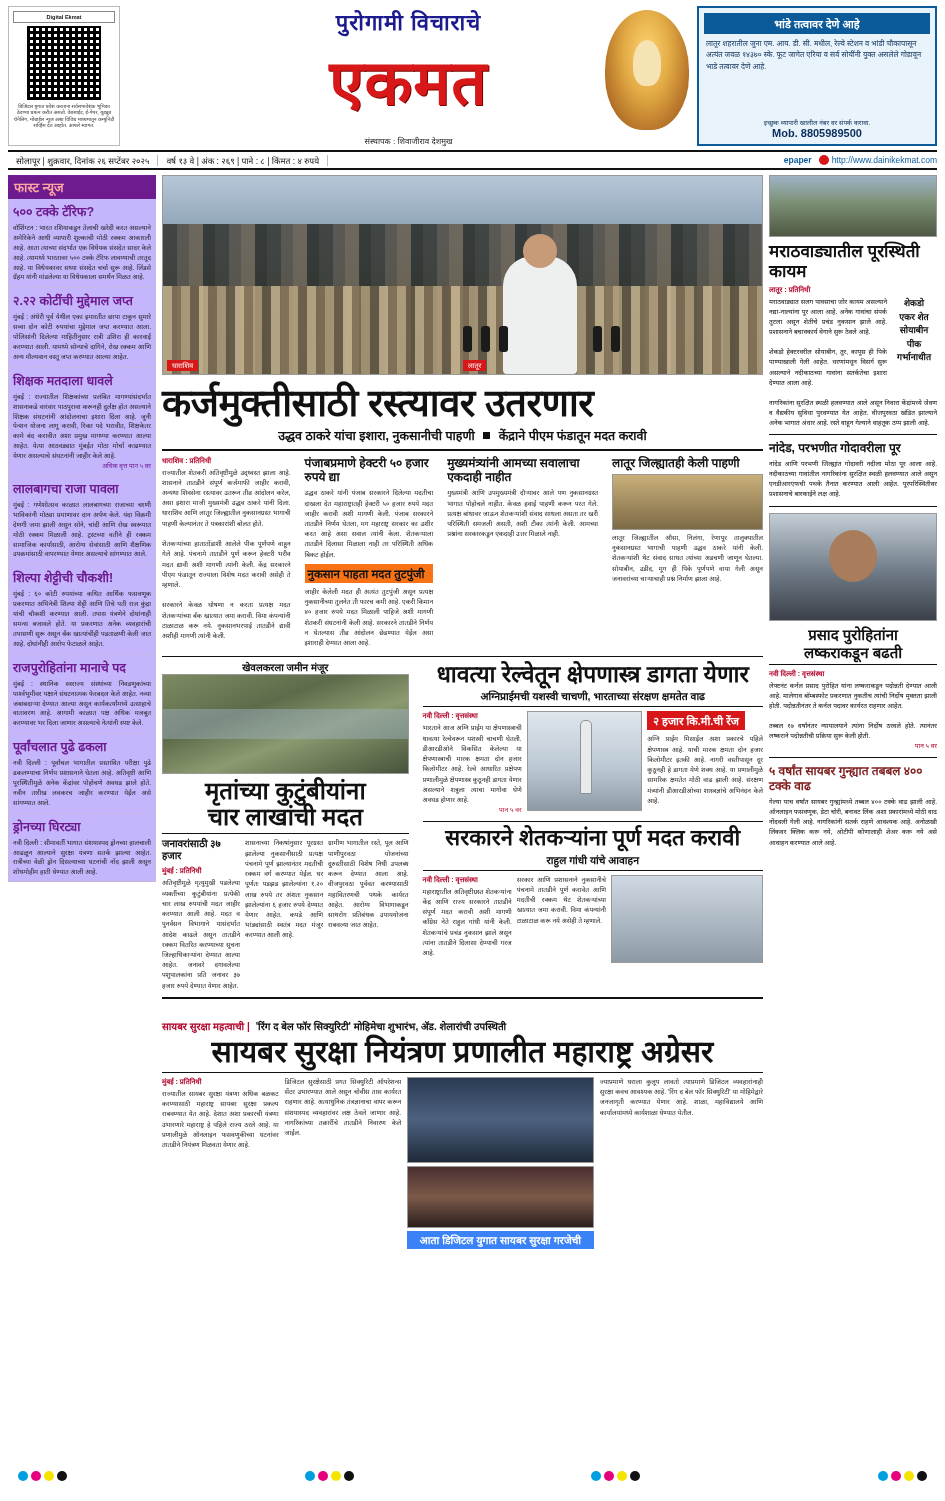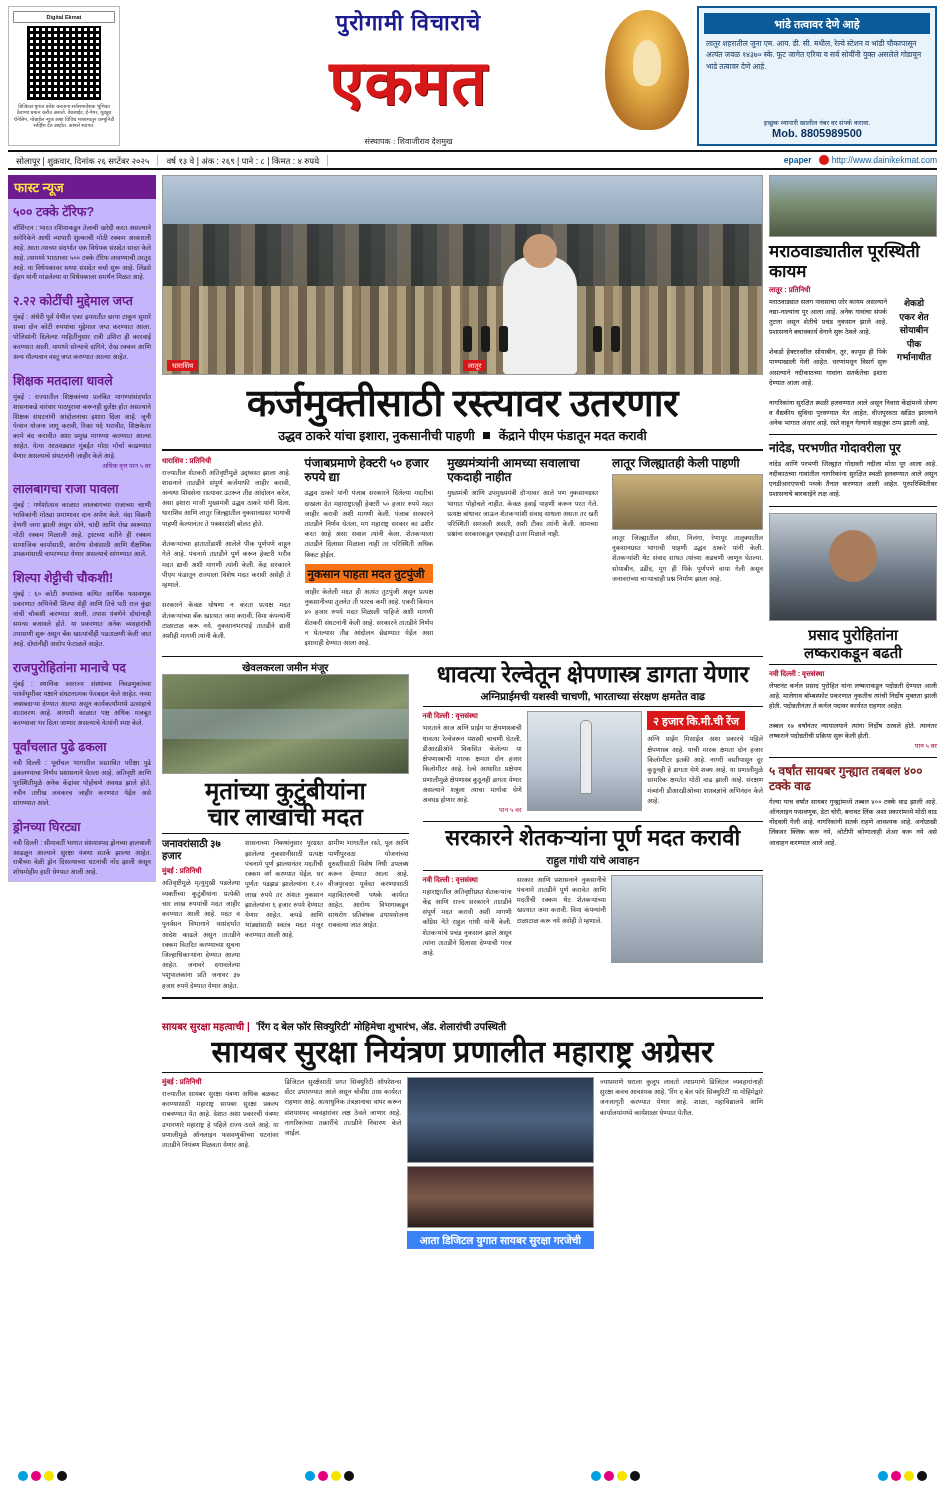--- a/index.html
+++ b/index.html
@@ -46,21 +46,21 @@
   .globe { display:inline-block; width:10px; height:10px; border-radius:50%; background:#d81818; vertical-align:-1px; margin:0 3px;}
   .site { color:#0b5b9b; }
 
   
   .content { display:flex; gap:6px; margin-top:5px; height:1290px; }
   .col-left { width: 148px; }
   .col-mid { flex:1; }
   .col-right { width: 168px; }
 
   
-  .fastnews-hd { background:#6d1b8e; color:#fde047; font-size:13px; font-weight:bold; padding:3px 6px; }
+  .fastnews-hd { background:#6d1b8e; color:#fca5a5; font-size:13px; font-weight:bold; padding:3px 6px; }
   .rail { border:1px solid #c9b7d6; border-top:none; padding:4px; background:#c4b5fd; }
   .rail h3 { font-size:12.5px; color:#6d1b8e; font-weight:bold; margin:6px 0 3px; line-height:1.2;}
   .rail h3.first { margin-top:2px; }
   .rail p { font-size:6.6px; line-height:1.5; text-align:justify; color:#222; }
   .rail .sep { border-bottom:1px dashed #c9b7d6; margin:5px 0; }
   .rail .more { font-size:6.4px; text-align:right; color:#6d1b8e; }
 
   
   .lead-photo { width:100%; height:200px; position:relative; border:1px solid #999;
     background: linear-gradient(180deg,#b7c7d8 0%,#8aa0b4 30%,#6f7f68 55%,#58614b 100%); overflow:hidden;}
@@ -68,21 +68,21 @@
     background: repeating-linear-gradient(90deg, #3a3d3a 0 14px, #55524c 14px 26px, #6a6256 26px 40px, #2f3230 40px 52px); opacity:.92;}
   .crowd2 { position:absolute; bottom:0; left:0; right:0; height:88px;
     background: repeating-linear-gradient(90deg, #d8c39a 0 9px, #8e7a5c 9px 18px, #c2ad86 18px 27px, #6d5f49 27px 36px); opacity:.75;}
   .white-figure { position:absolute; left:340px; bottom:0px; width:74px; height:118px; background:#eef0ef; border-radius:30px 30px 4px 4px; }
   .white-figure::before { content:""; position:absolute; left:20px; top:-22px; width:34px; height:34px; border-radius:50%; background:#c79a78;}
   .mic { position:absolute; bottom:22px; width:9px; height:26px; background:#1b1b1b; border-radius:3px;}
   .photo-cap { position:absolute; left:4px; bottom:3px; background:#d81818; color:#fff; font-size:7px; padding:1px 5px;}
   .photo-cap2 { position:absolute; left:300px; bottom:3px; background:#d81818; color:#fff; font-size:7px; padding:1px 5px;}
 
   
-  .mega { font-size:38px; font-weight:bold; text-align:center; line-height:1.12; margin:7px 0 2px; letter-spacing:-0.5px;}
+  .mega { font-size:38px; font-weight:bold; text-align:left; line-height:1.12; margin:7px 0 2px; letter-spacing:-0.5px;}
   .sub-deck { font-size:12.5px; font-weight:bold; text-align:center; padding-bottom:5px; border-bottom:2px solid #111; }
   .sq { display:inline-block; width:7px; height:7px; background:#111; margin:0 5px; vertical-align:1px;}
 
   .story-row { display:flex; gap:14px; margin-top:5px; }
   .byline { font-size:7px; color:#b3082e; font-weight:bold; margin-bottom:3px;}
   .col-body { font-size:6.6px; line-height:1.55; text-align:justify; color:#1a1a1a;}
   .sub-hd { font-size:12px; font-weight:bold; line-height:1.2; margin-bottom:4px; }
   .sub-hd.red { color:#7f1d1d; }
   .hl-yellow { background:#f97316; font-size:11.5px; font-weight:bold; padding:2px 3px; display:block; margin:4px 0; }
 

